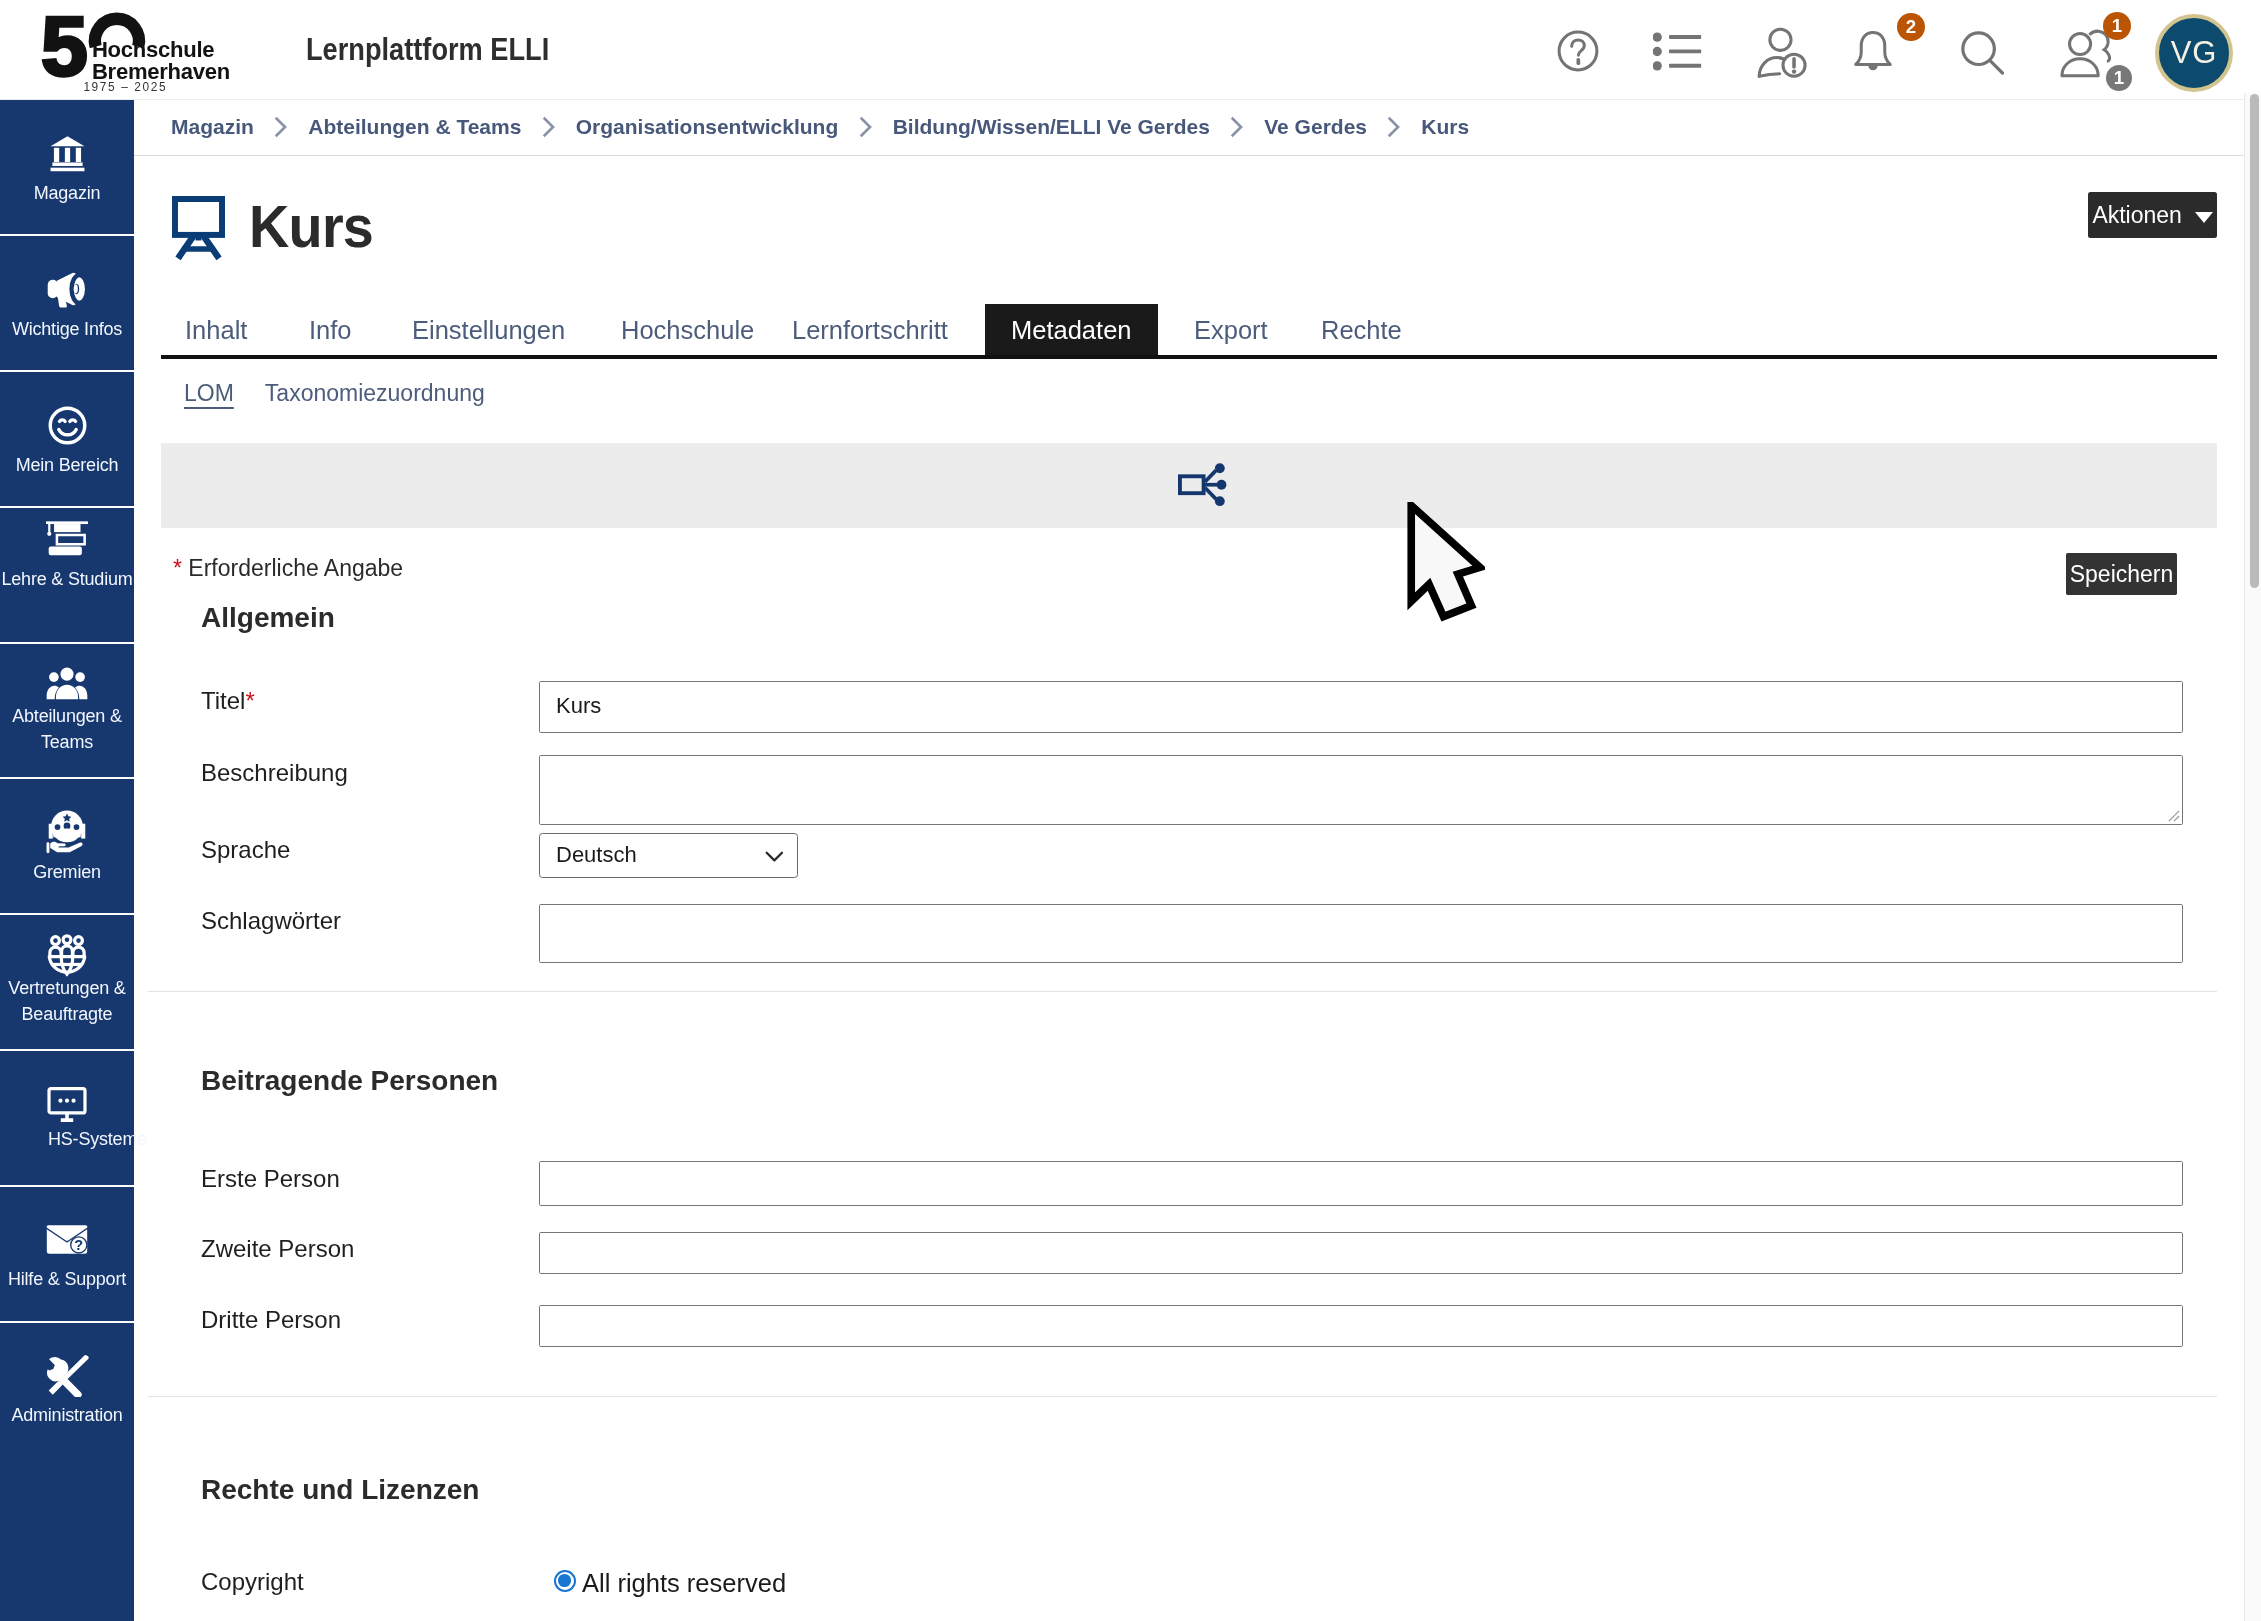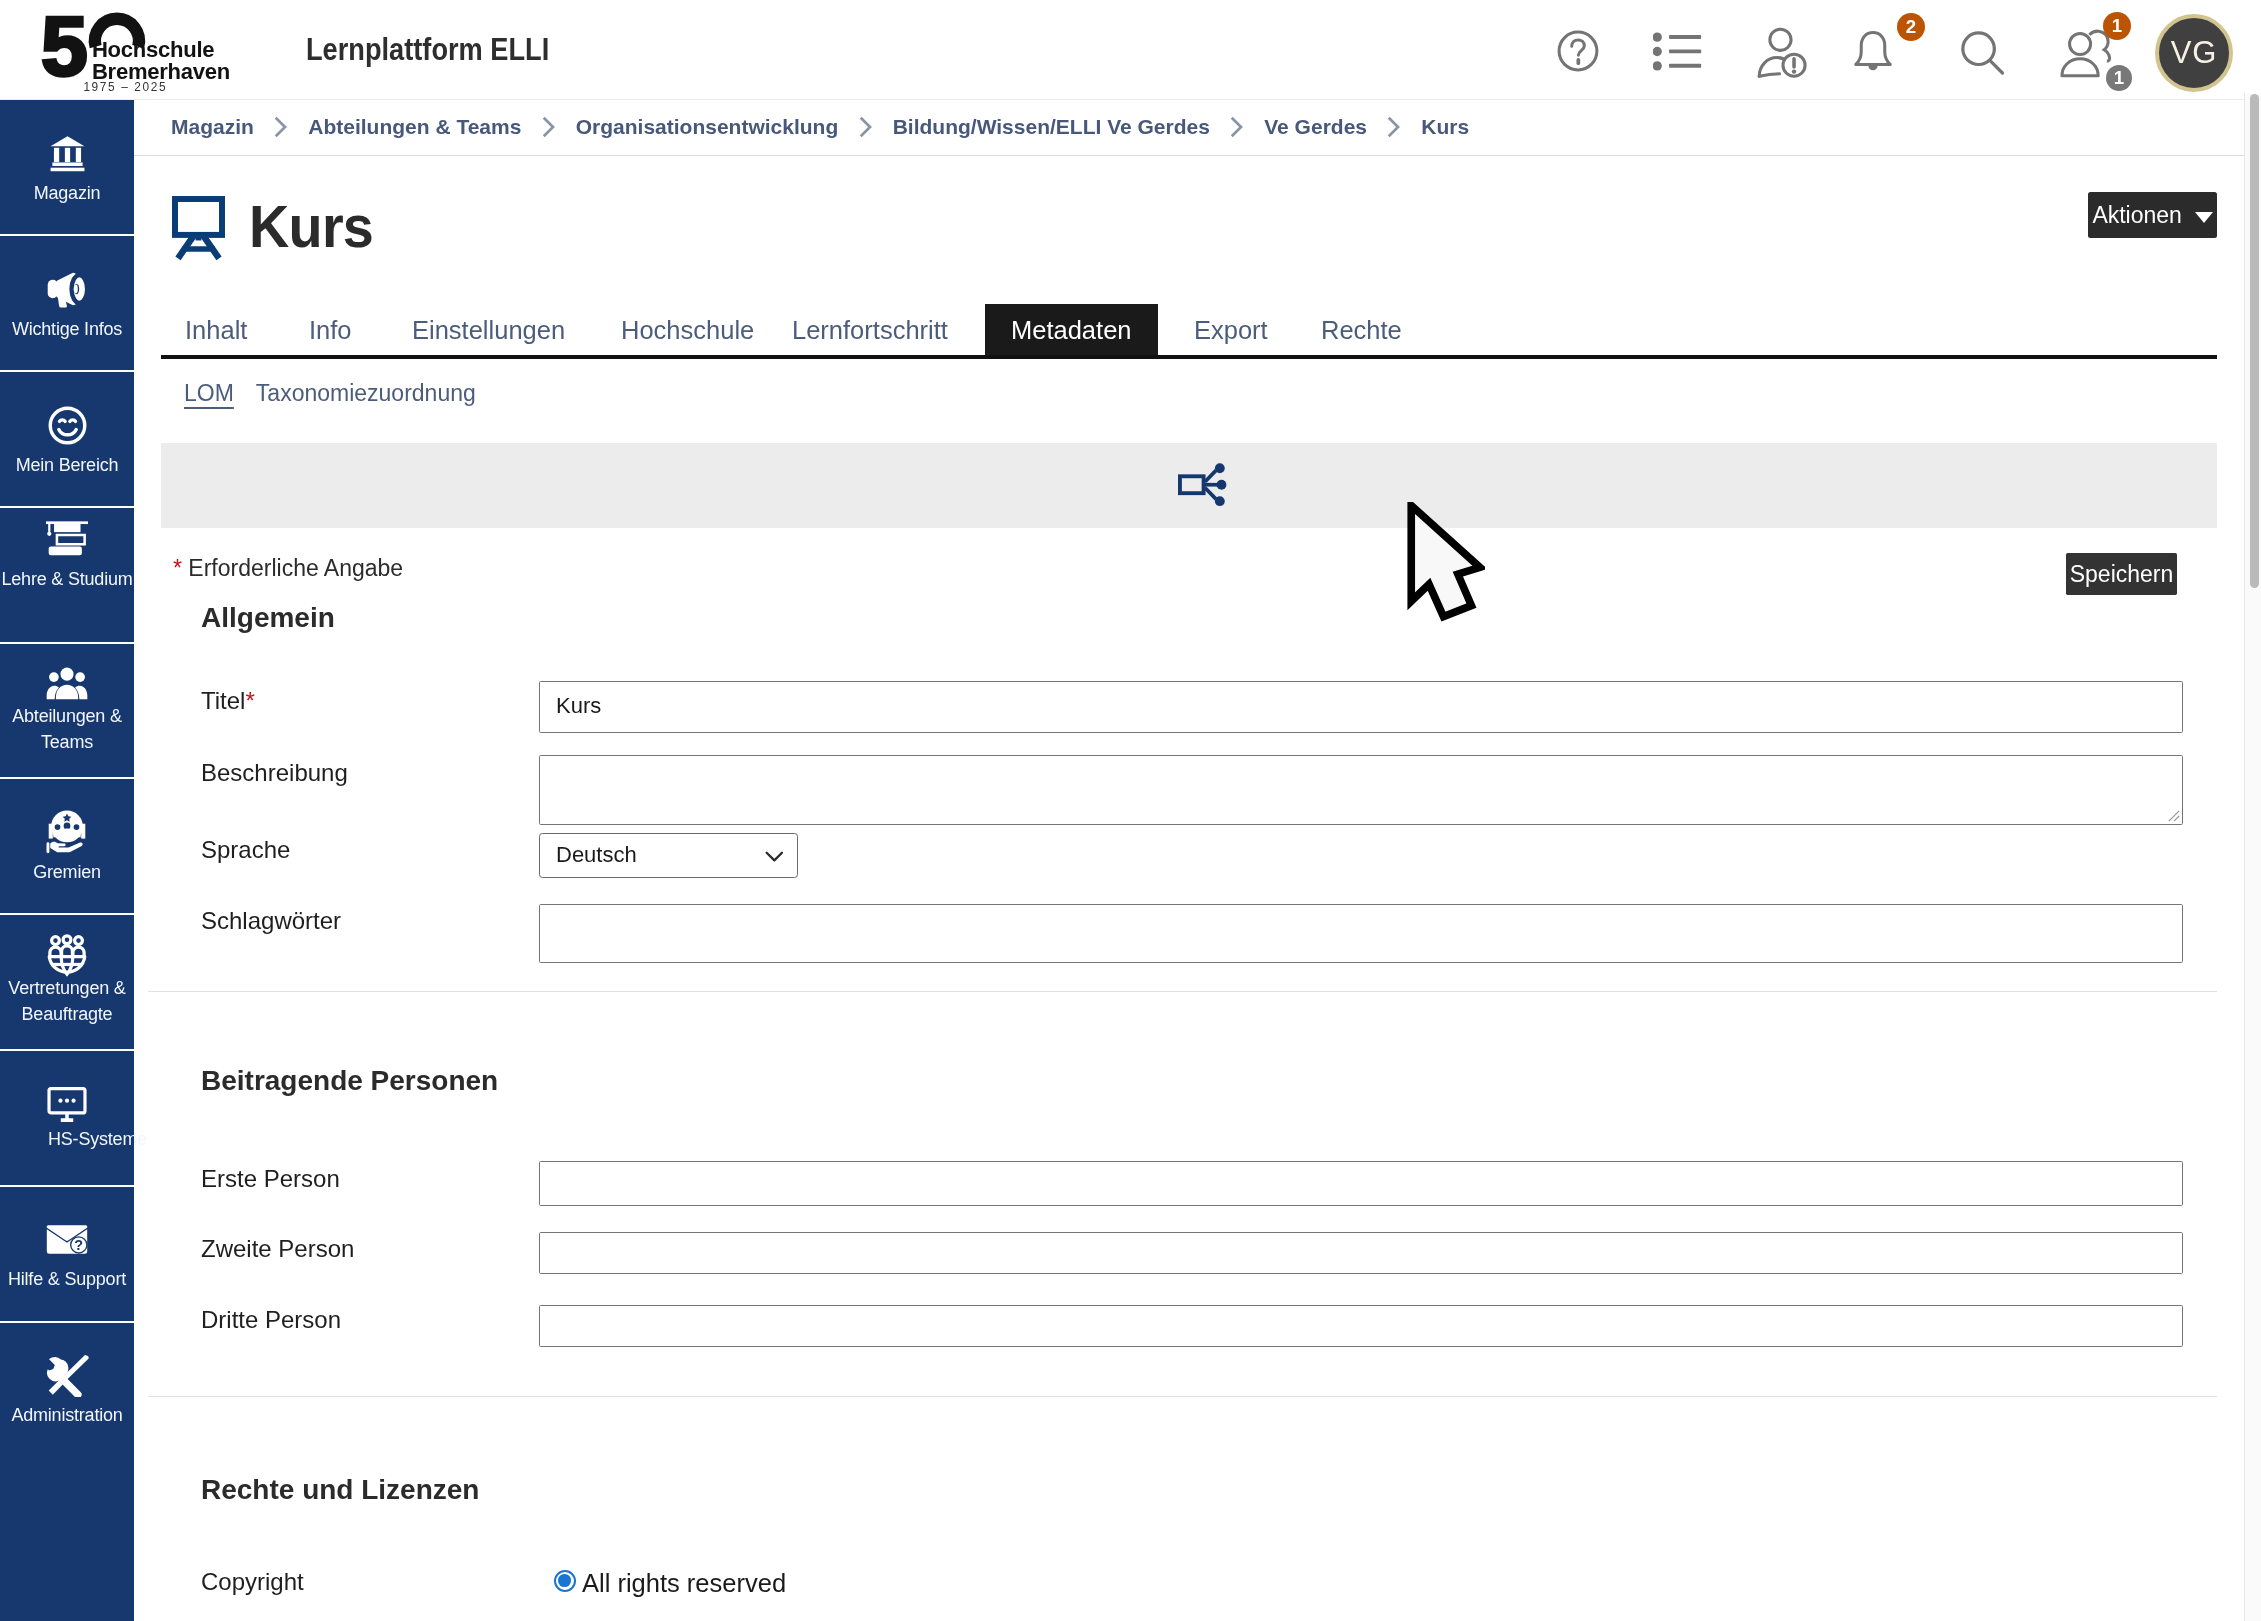--- a/index.html
+++ b/index.html
@@ -6,21 +6,21 @@
   * { margin:0; padding:0; box-sizing:border-box; }
   html,body { width:2261px; height:1621px; overflow:hidden; background:#fff;
     font-family:"Liberation Sans", sans-serif; }
   .page { position:relative; width:2261px; height:1621px; }
 
   
   .header { position:absolute; left:0; top:0; width:2261px; height:100px; background:#fff; border-bottom:0.8px solid #ededed; z-index:5; }
   .apptitle { position:absolute; left:306px; top:31px; font-size:32px; font-weight:700; color:#2e2e2e; transform:scaleX(0.85); transform-origin:left center; }
   .hic { position:absolute; }
   .badge { position:absolute; color:#fff; font-size:18.7px; font-weight:700; border-radius:50%; display:flex; align-items:center; justify-content:center; }
-  .avatar { position:absolute; left:2155px; top:13.6px; width:78px; height:78px; border-radius:50%; background:#404040; border:4.2px solid #d2c48e; color:#f6f1e4; font-size:31px; display:flex; align-items:center; justify-content:center; letter-spacing:0.8px;text-align:right; }
+  .avatar { position:absolute; left:2155px; top:13.6px; width:78px; height:78px; border-radius:50%; background:#0c4a6e; border:4.2px solid #d2c48e; color:#f6f1e4; font-size:31px; display:flex; align-items:center; justify-content:center; letter-spacing:0.8px;text-align:right; }
 
   
   .sidebar { position:absolute; left:0; top:100px; width:134px; height:1521px; background:#17386e; z-index:4; }
   .stile { position:absolute; left:0; width:134px; height:134px; color:#f6f9ff; text-align:center; }
   .stile .ic { position:absolute; left:0; right:0; display:flex; align-items:center; justify-content:center; }
   .stile .lbl { position:absolute; left:0px; right:0px; font-size:18px; letter-spacing:-0.2px; line-height:25.5px; color:#f2f6fd; white-space:nowrap; }
   .ssep { position:absolute; left:0; width:134px; height:1.7px; background:#fdfdfd; }
 
   
   .crumbbar { position:absolute; left:134px; top:100px; width:2110px; height:56px; background:#fff; border-bottom:0.8px solid #dcdcdc; }
@@ -32,21 +32,21 @@
   .titleicon { position:absolute; left:38px; top:39px; }
   .h1 { position:absolute; left:115px; top:40px; font-size:60px; font-weight:700; color:#2b2b2b; line-height:1; letter-spacing:-0.8px; transform:scaleX(.93); transform-origin:left top; }
   .btn-aktionen { position:absolute; left:1954px; top:35px; width:129px; height:46px; background:#2b2b2b; color:#fff; font-size:23px; border-radius:2.5px; display:flex; align-items:center; justify-content:center; gap:12.7px; }
   .caret { width:0; height:0; border-left:9.3px solid transparent; border-right:9.3px solid transparent; border-top:11px solid #fff; margin-top:4.2px; }
 
   
   .tabs { position:absolute; left:0px; top:147px; width:2110px; height:53px; }
   .tab { position:absolute; top:0; height:53px; display:flex; align-items:center; font-size:25.5px; color:#4c5d7c; }
   .tab.active { background:#1a1a1a; color:#fff; }
   .tabline { position:absolute; left:27px; top:198px; width:2056px; height:4.2px; background:#111; }
-  .subtabs { position:absolute; left:50px; top:214px; height:44px; display:flex; align-items:center; font-size:23px; font-weight:400; color:#4c5d7c; }
+  .subtabs { position:absolute; left:50px; top:214px; height:44px; display:flex; align-items:center; font-size:23px; font-weight:400; color:#4c5d7c;gap:9px; }
   .subtabs .lom { text-decoration:underline; text-underline-offset:6px; text-decoration-thickness:1.7px; }
   .subtabs .tax { margin-left:22px; }
 
   
   .graybar { position:absolute; left:27px; top:286px; width:2056px; height:85px; background:#ececec; display:flex; align-items:center; justify-content:center; font-size:25.5px; color:#2b2b2b; padding-left:48px; }
   .graybar svg { margin-right:20.4px; } .graybar span { letter-spacing:0.8px; }
 
   
   .req { position:absolute; left:39px; top:398px; font-size:23px; color:#2b2b2b; }
   .req .star { color:#cc0f1d; }

